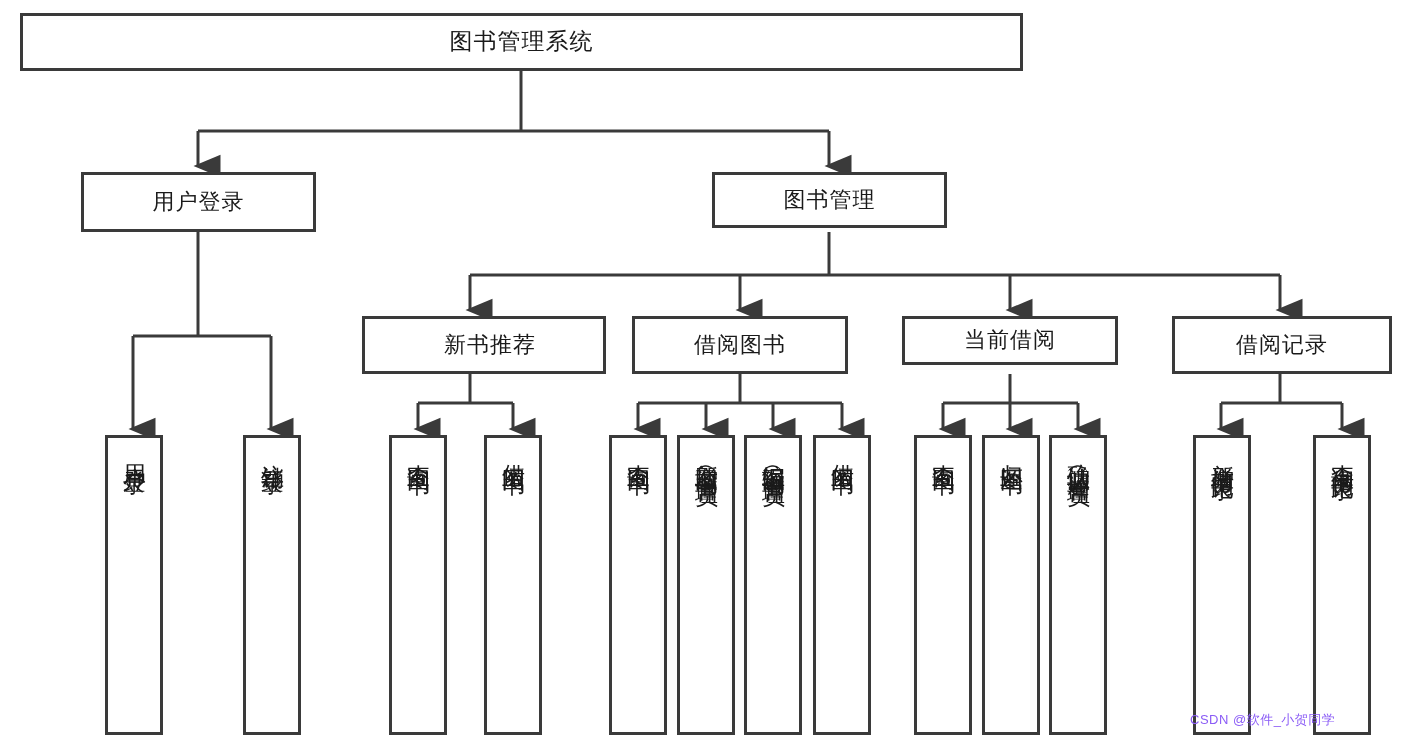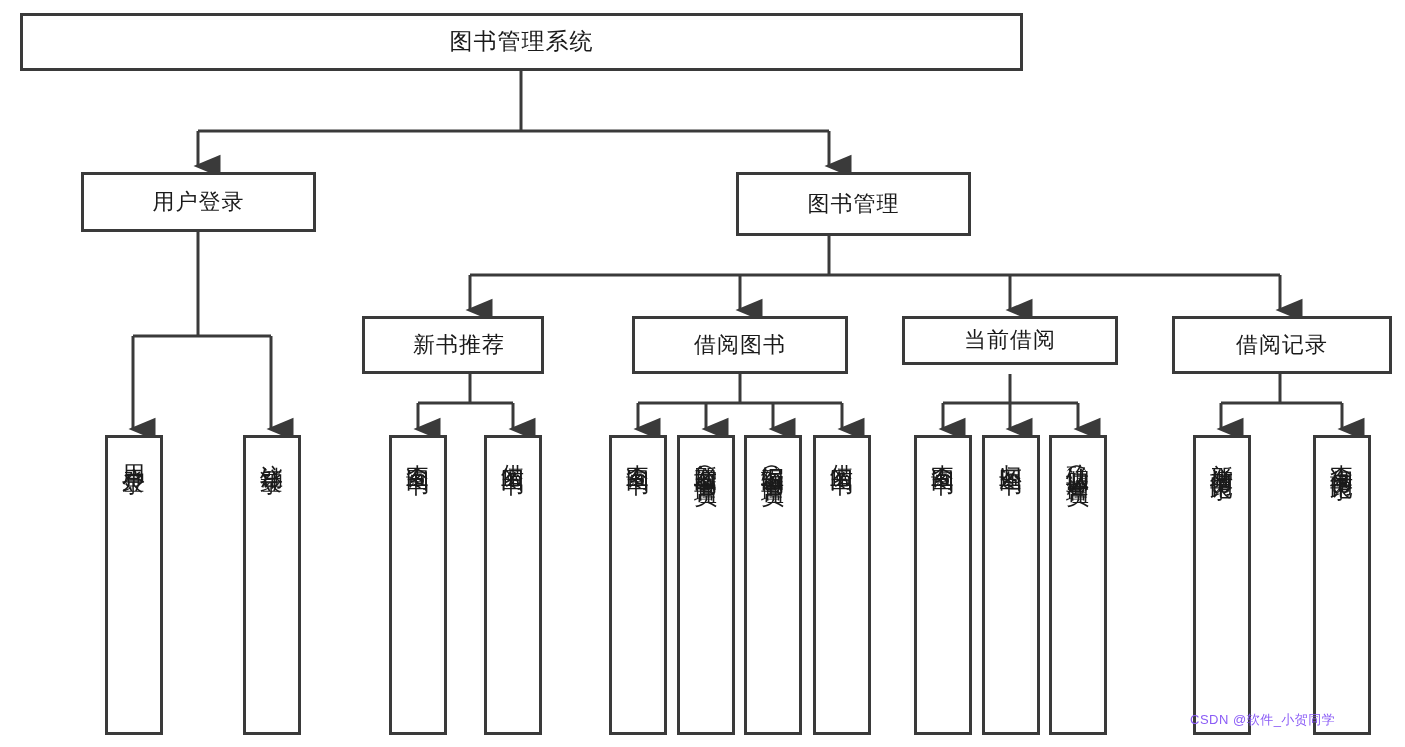--- a/index.html
+++ b/index.html
@@ -31,20 +31,21 @@
     justify-content:center;
     color:#1f1f1f;
     z-index:2;
   }
   .node-label{
     display:block;
     text-align:center;
     line-height:1.12;
     color:#1a1a1a;
     white-space:nowrap;
+    font-family:Liberation Serif, serif;
   }
   
   .h-label{ font-size:22px; letter-spacing:1px; }
   .root .h-label{ font-size:23px; }
   
   .leaf .node-label{
     writing-mode:vertical-rl;
     text-orientation:upright;
     font-size:23px;
     letter-spacing:3px;
@@ -124,25 +125,25 @@
     </g>
   </svg>
 
   <div class="node root" style="left:20px;top:13px;width:1003px;height:58px;">
     <span class="node-label h-label">图书管理系统</span>
   </div>
 
   <div class="node" style="left:81px;top:172px;width:235px;height:60px;">
     <span class="node-label h-label">用户登录</span>
   </div>
-  <div class="node" style="left:712px;top:172px;width:235px;height:64px;margin-left:24px;">
+  <div class="node" style="left:712px;top:172px;width:235px;height:56px;">
     <span class="node-label h-label">图书管理</span>
   </div>
 
-  <div class="node" style="left:362px;top:316px;width:182px;height:58px;padding-left:12px;">
+  <div class="node" style="left:362px;top:316px;width:244px;height:58px;padding-left:12px;">
     <span class="node-label h-label">新书推荐</span>
   </div>
   <div class="node" style="left:632px;top:316px;width:216px;height:58px;">
     <span class="node-label h-label">借阅图书</span>
   </div>
   <div class="node" style="left:902px;top:316px;width:216px;height:49px;">
     <span class="node-label h-label">当前借阅</span>
   </div>
   <div class="node" style="left:1172px;top:316px;width:220px;height:58px;">
     <span class="node-label h-label">借阅记录</span>

